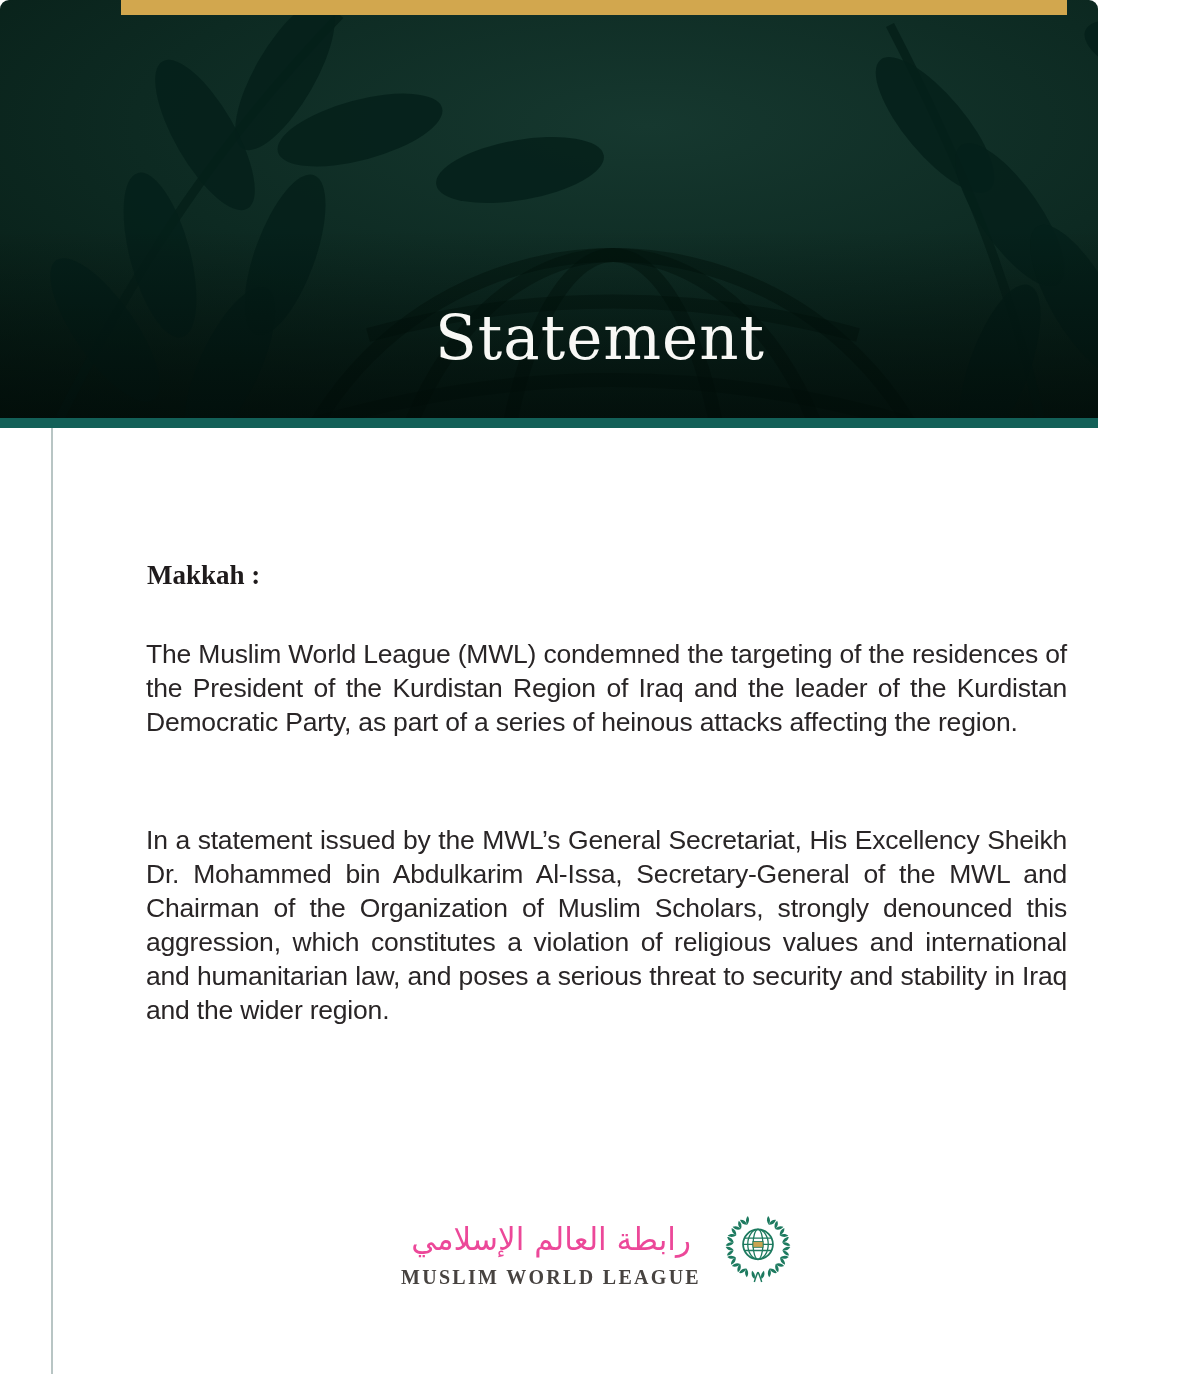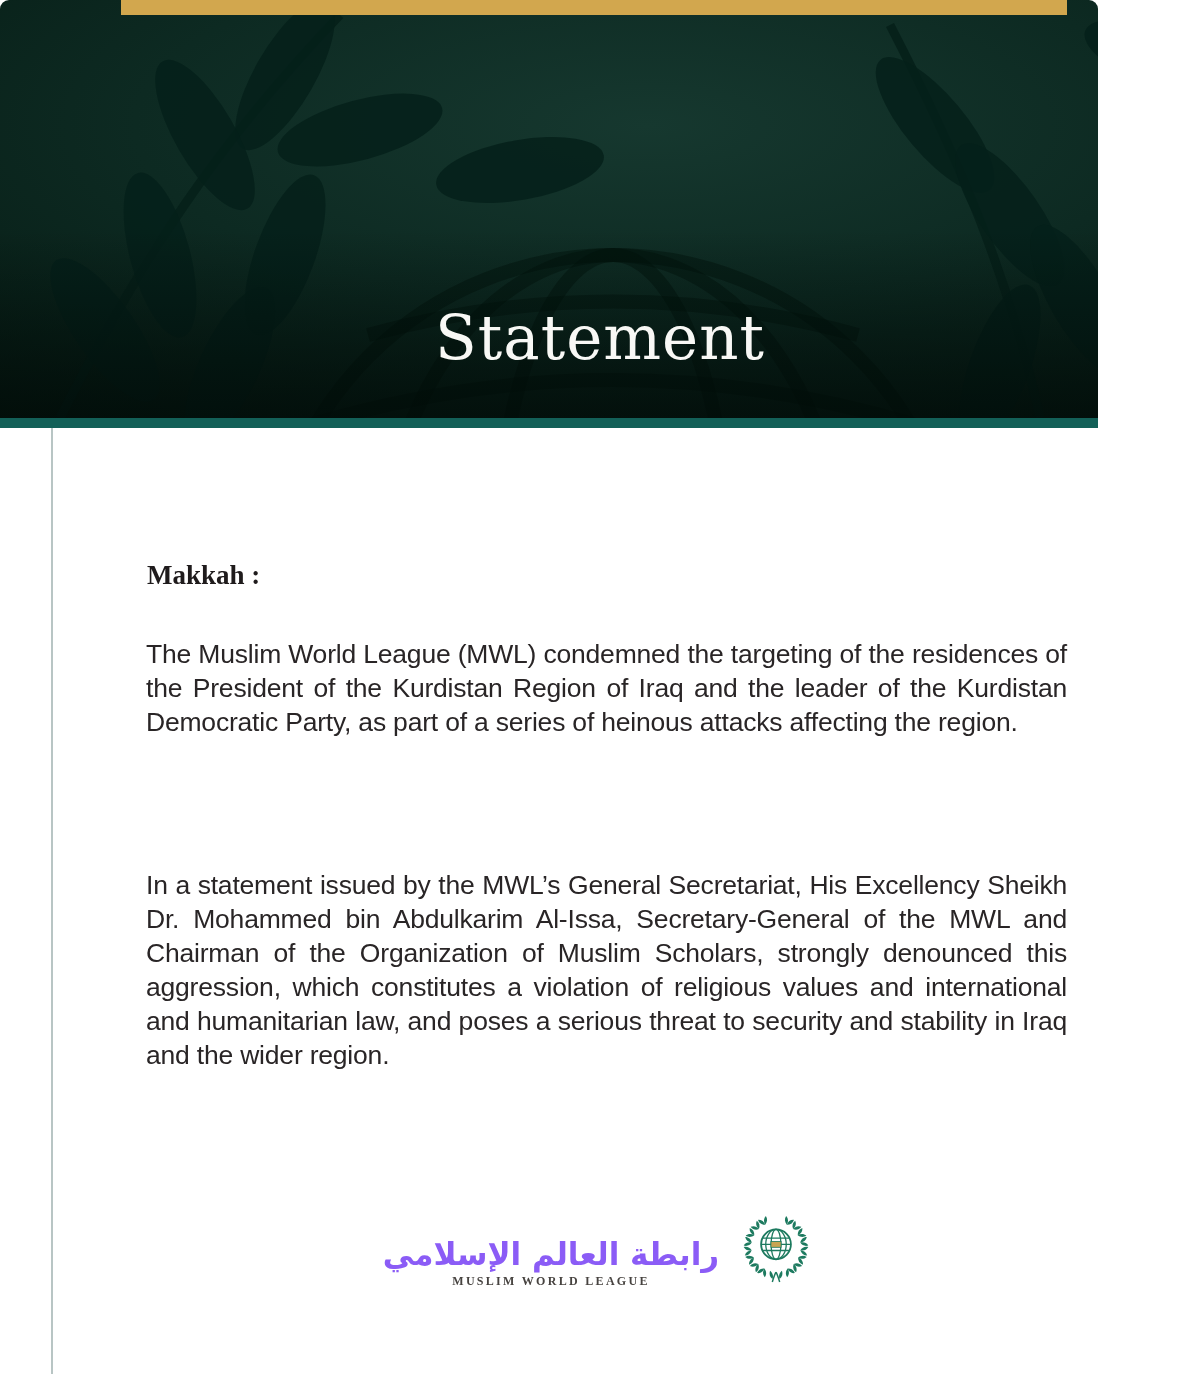--- a/index.html
+++ b/index.html
@@ -34,36 +34,37 @@
     font-size:27px; line-height:36px; color:#1f1b1c;
   }
   .para {
     position:absolute; left:146px; width:921px;
     text-align:justify;
     font-family:"Liberation Sans", sans-serif;
     font-size:26.5px; line-height:34px; letter-spacing:-0.2px;
     color:#29252​6; color:#292526;
   }
   .para-1 { top:637px; }
-  .para-2 { top:868px; }
+  .para-2 { top:823px; }
 
   
   .logo {
     position:absolute; top:1203px; left:0; width:1200px;
     display:flex; justify-content:center; align-items:flex-end; gap:16px;
   }
   .logo-text { text-align:center; }
   .logo-arabic {
     direction:rtl;
     font-family:"DejaVu Sans", sans-serif;
-    font-size:31px; line-height:40px; color:#8b5cf6; font-weight:700;
+    font-size:31px; line-height:40px; color:#ec4899; font-weight:400;
   }
   .logo-english {
+    margin-top:7px;
     font-family:"Liberation Serif", serif; font-weight:700;
-    font-size:12px; letter-spacing:2.3px; color:#474340;
+    font-size:20px; letter-spacing:2.3px; color:#474340;
     white-space:nowrap;
   }
   .emblem { width:82px; height:86px; display:block; }
 </style>
 </head>
 <body>
 
 <div class="page">
 
   <div class="header">

